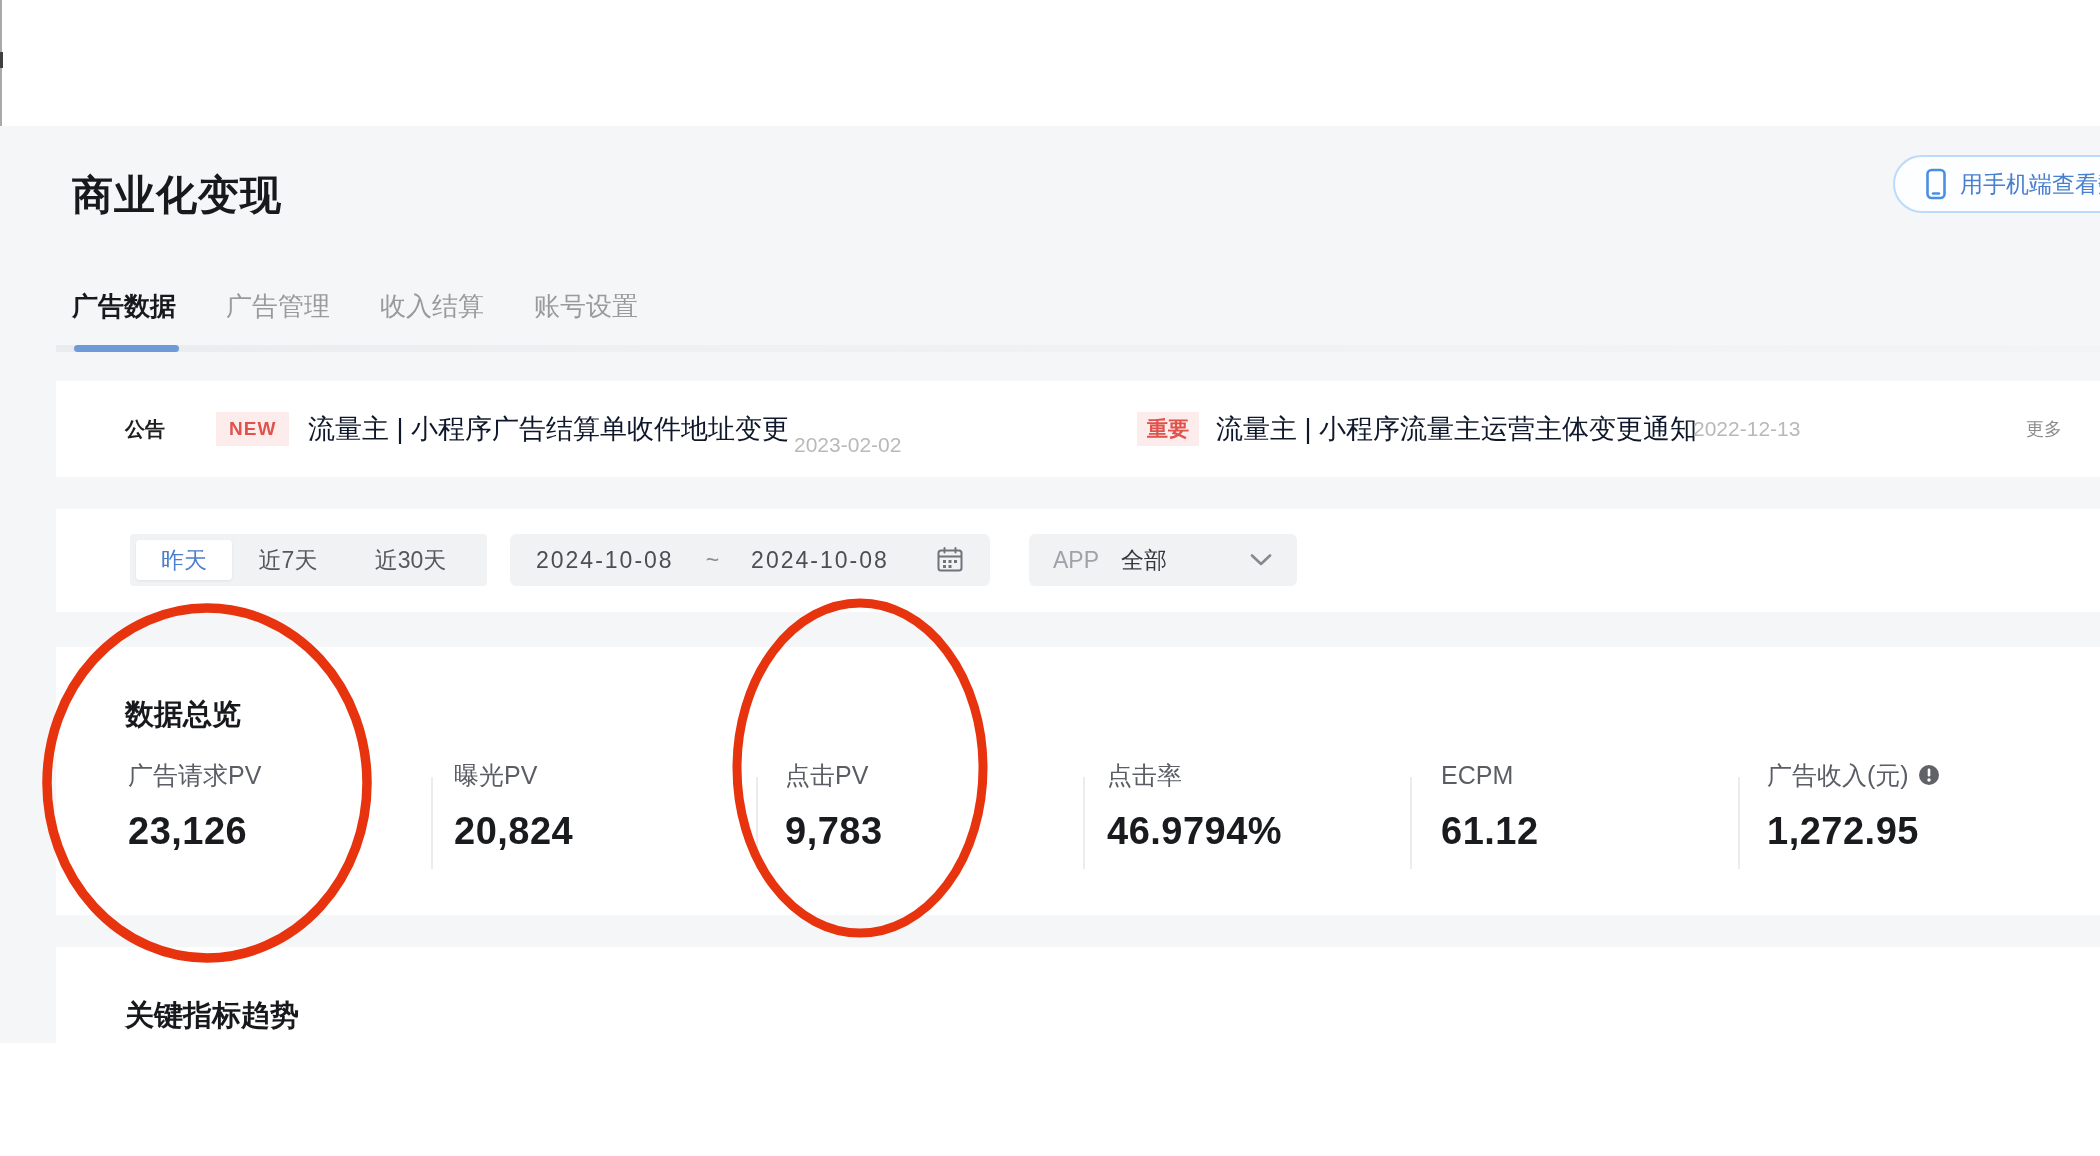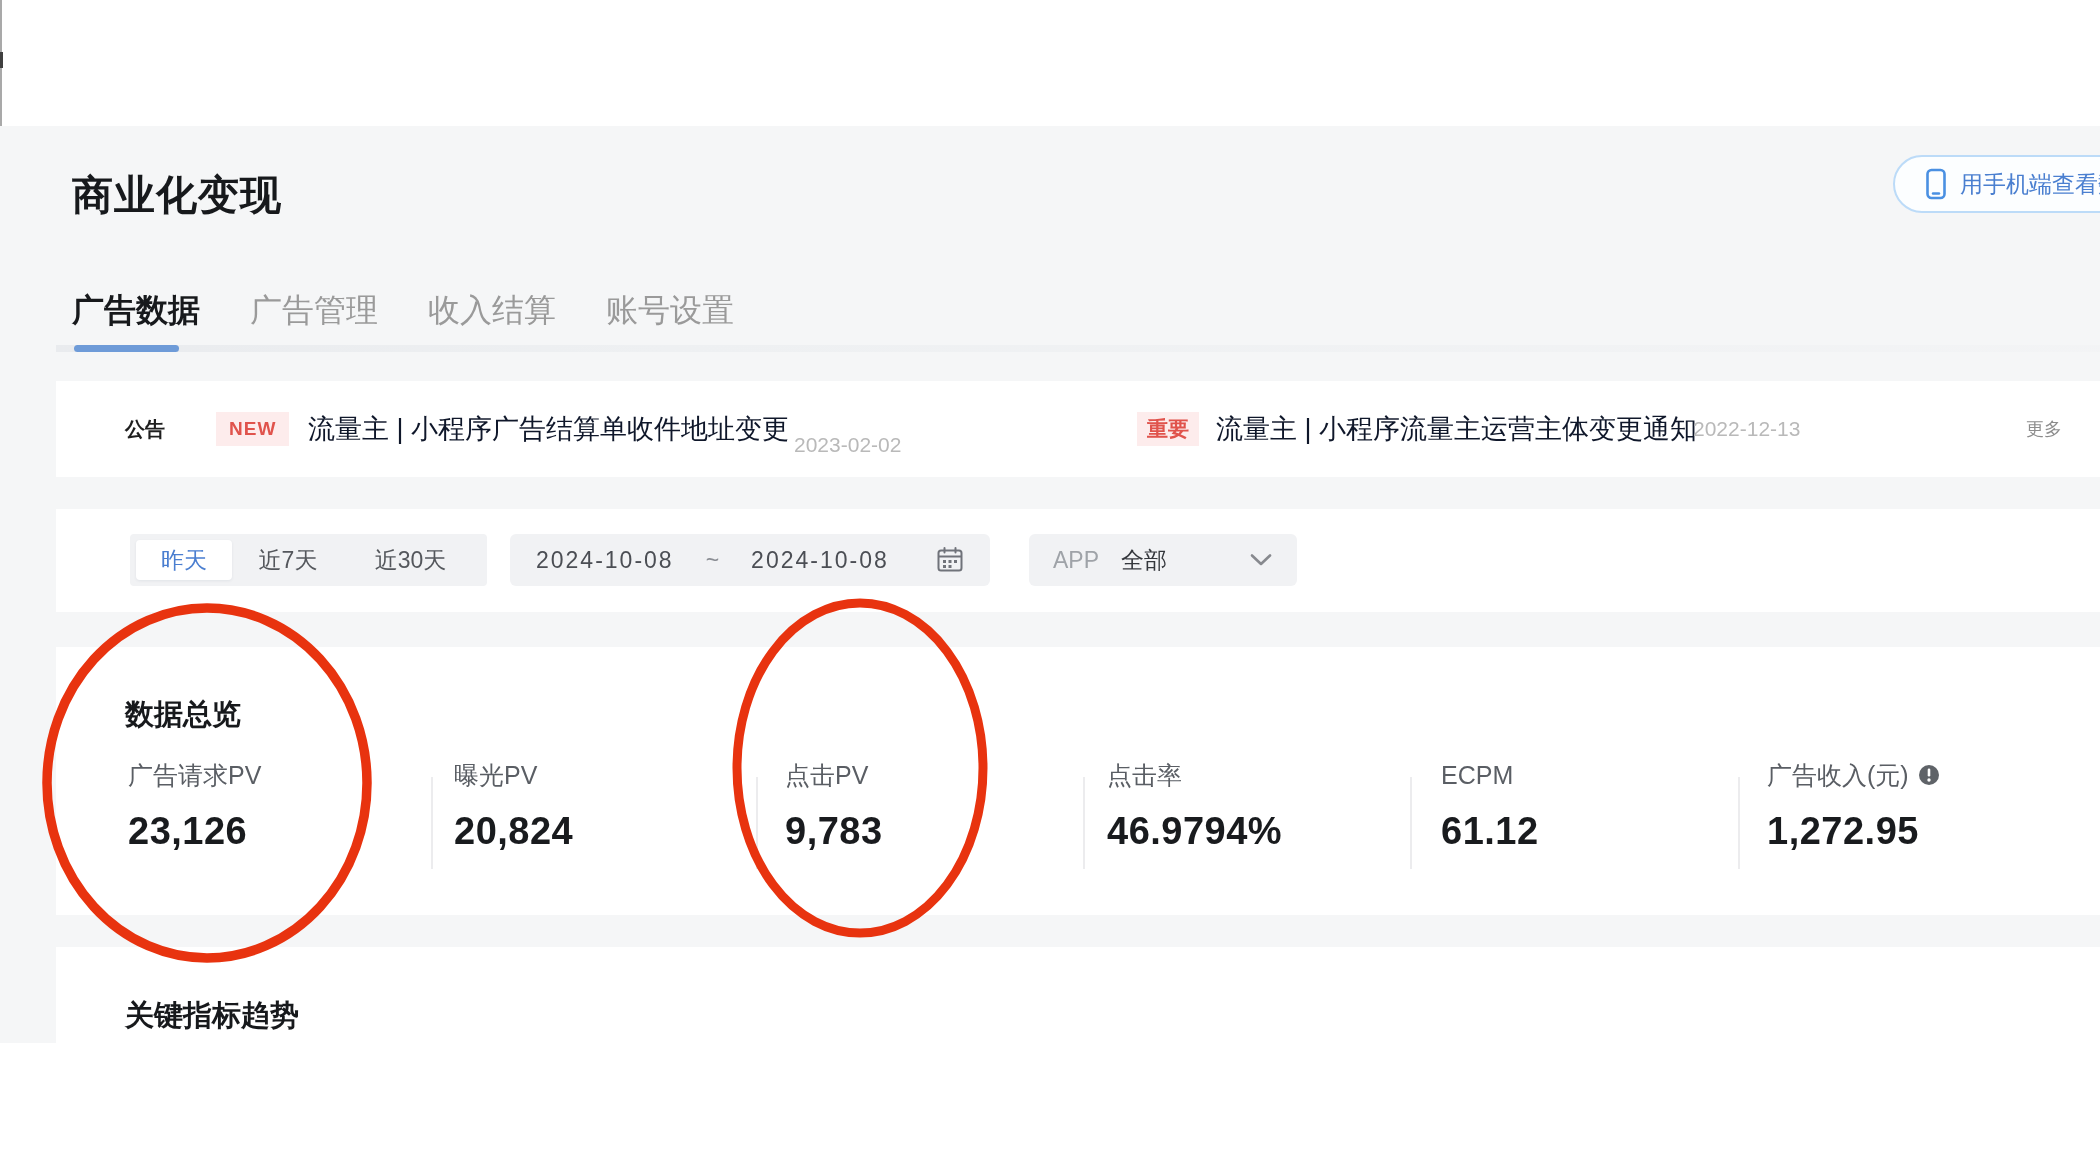--- a/index.html
+++ b/index.html
@@ -16,21 +16,21 @@
   .edge-notch{position:absolute;left:0;top:52px;width:3px;height:16px;background:#3f3f3f;}
 
   
   .page-title{position:absolute;left:72px;top:168px;font-size:41px;font-weight:700;color:#17191c;letter-spacing:1px;}
   .mobile-btn{
     position:absolute;left:1893px;top:155px;width:300px;height:58px;border-radius:29px;
     border:2px solid #bcdbf8;background:#fcfeff;display:flex;align-items:center;gap:13px;
     padding-left:30px;box-sizing:border-box;color:#4a7fd0;font-size:23px;white-space:nowrap;cursor:pointer;
   }
   
-  .tabs{position:absolute;left:72px;top:289px;display:flex;gap:50px;font-size:32px;}
+  .tabs{position:absolute;left:72px;top:289px;display:flex;gap:50px;font-size:26px;}
   .tab{color:#9a9a9a;cursor:pointer;}
   .tab.active{color:#17191c;font-weight:700;}
   .tab-track{position:absolute;left:56px;top:345px;width:2044px;height:7px;
     background:linear-gradient(to right,#e9ebee 0%,#eef0f2 30%,rgba(240,241,243,0.45) 100%);}
   .tab-underline{position:absolute;left:74px;top:345px;width:105px;height:7px;border-radius:4px;background:#6e9bd8;}
 
   
   .card{position:absolute;left:56px;width:2060px;background:#ffffff;}
   .card-announcement{top:381px;height:96px;}
   .card-filters{top:509px;height:103px;}

